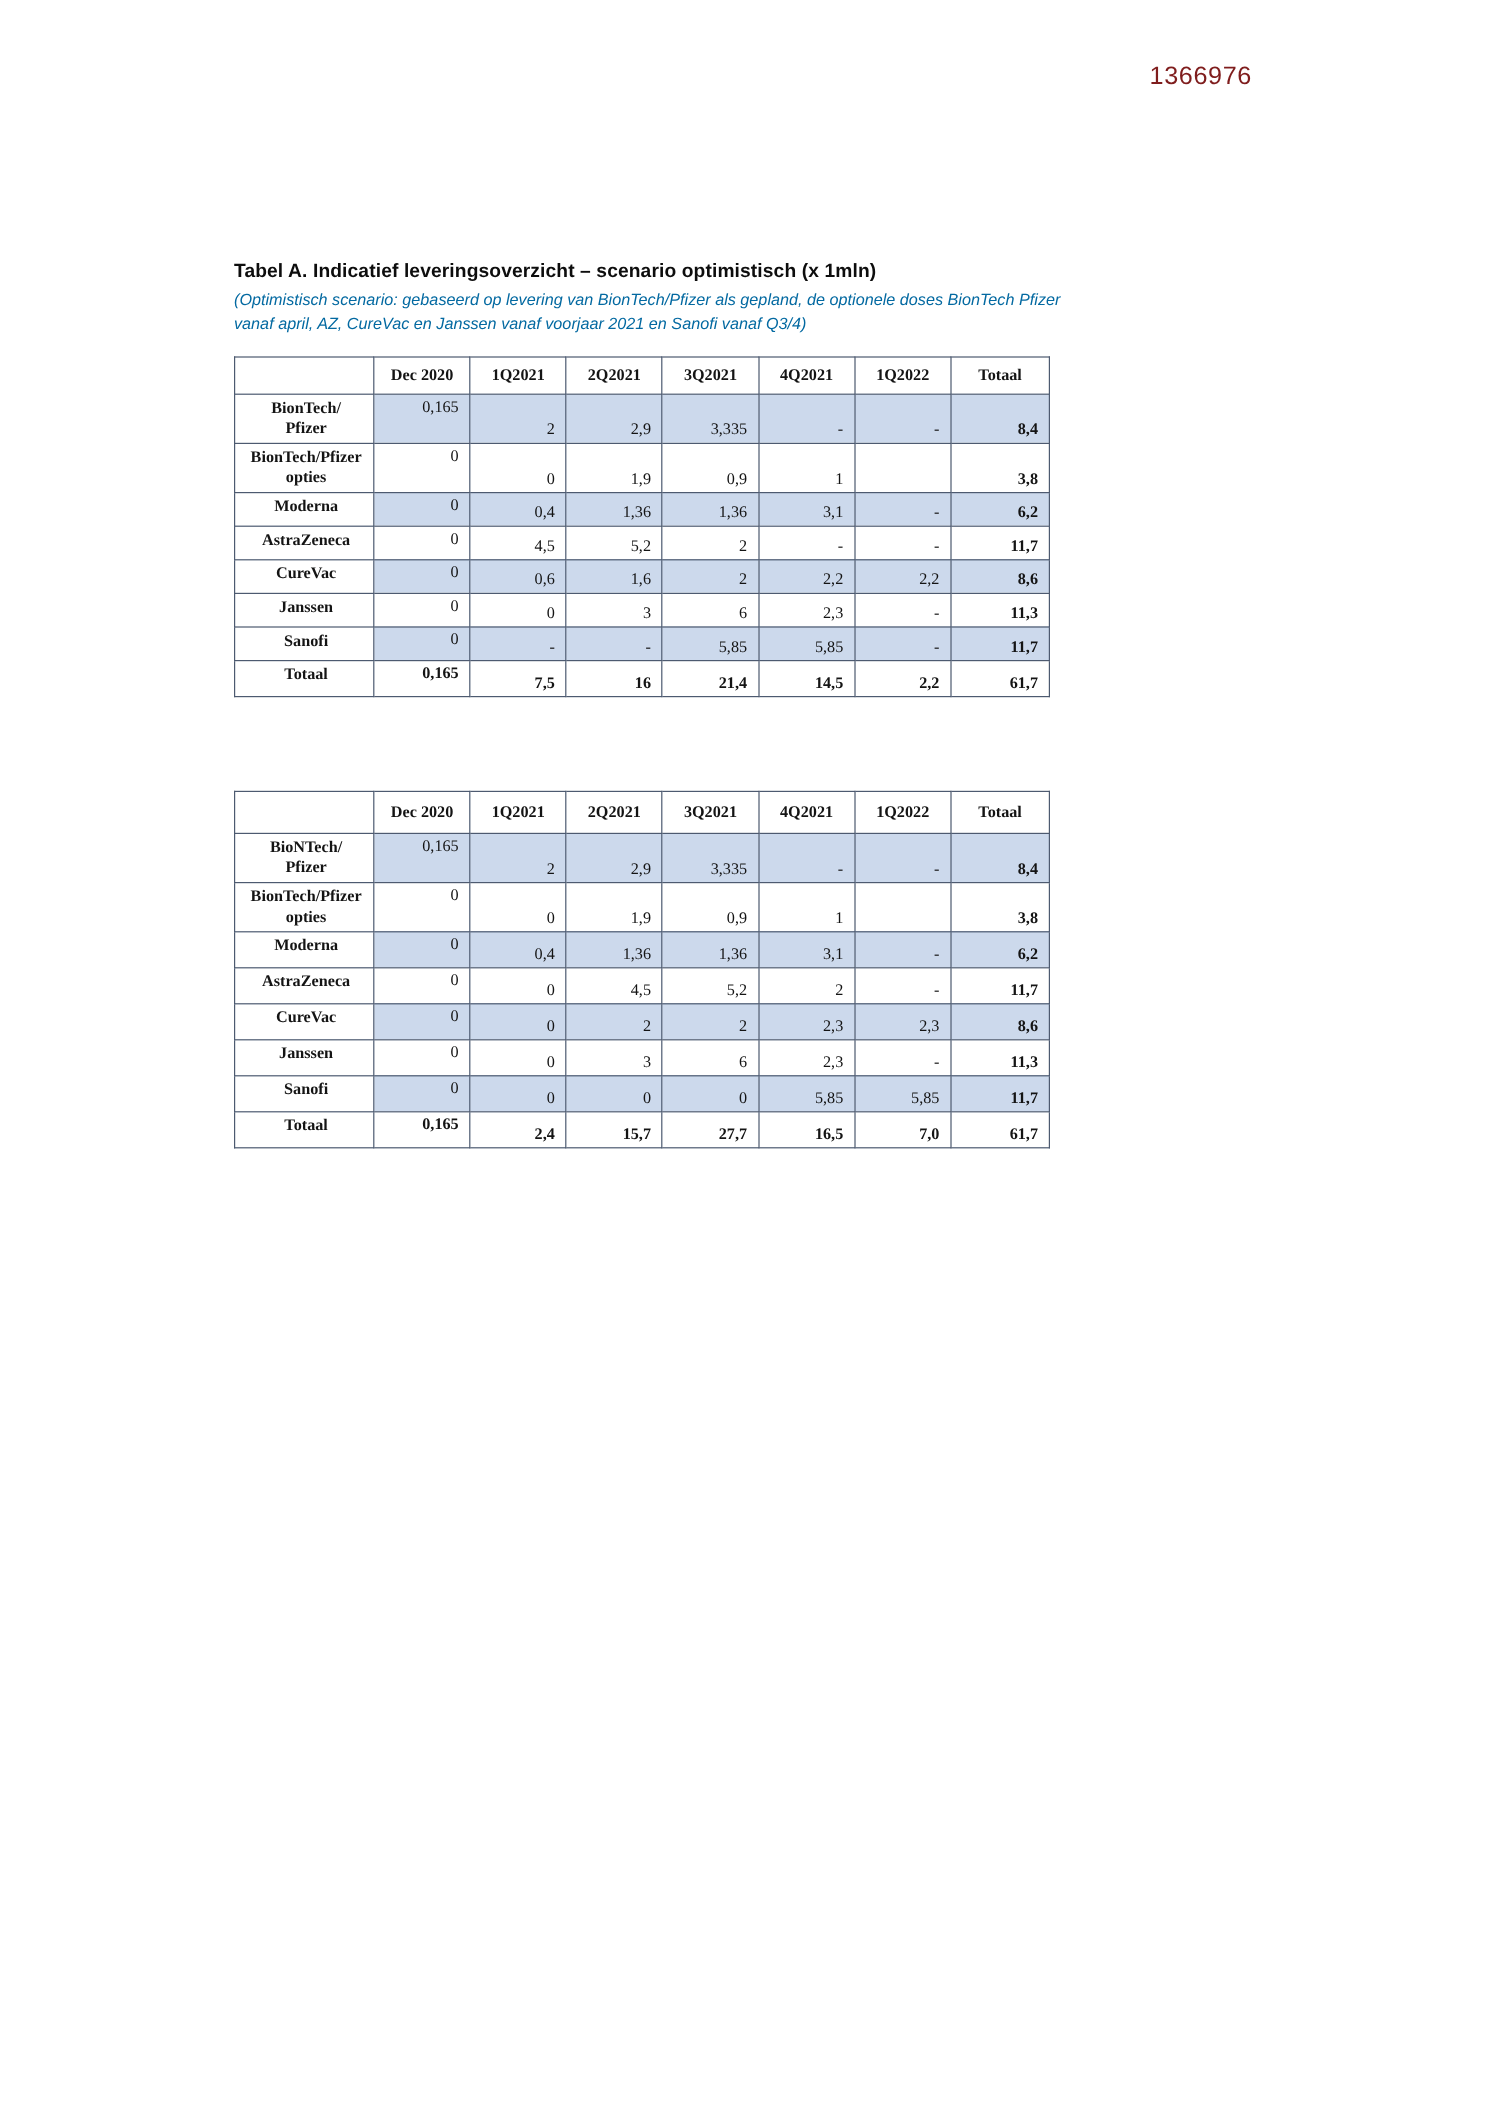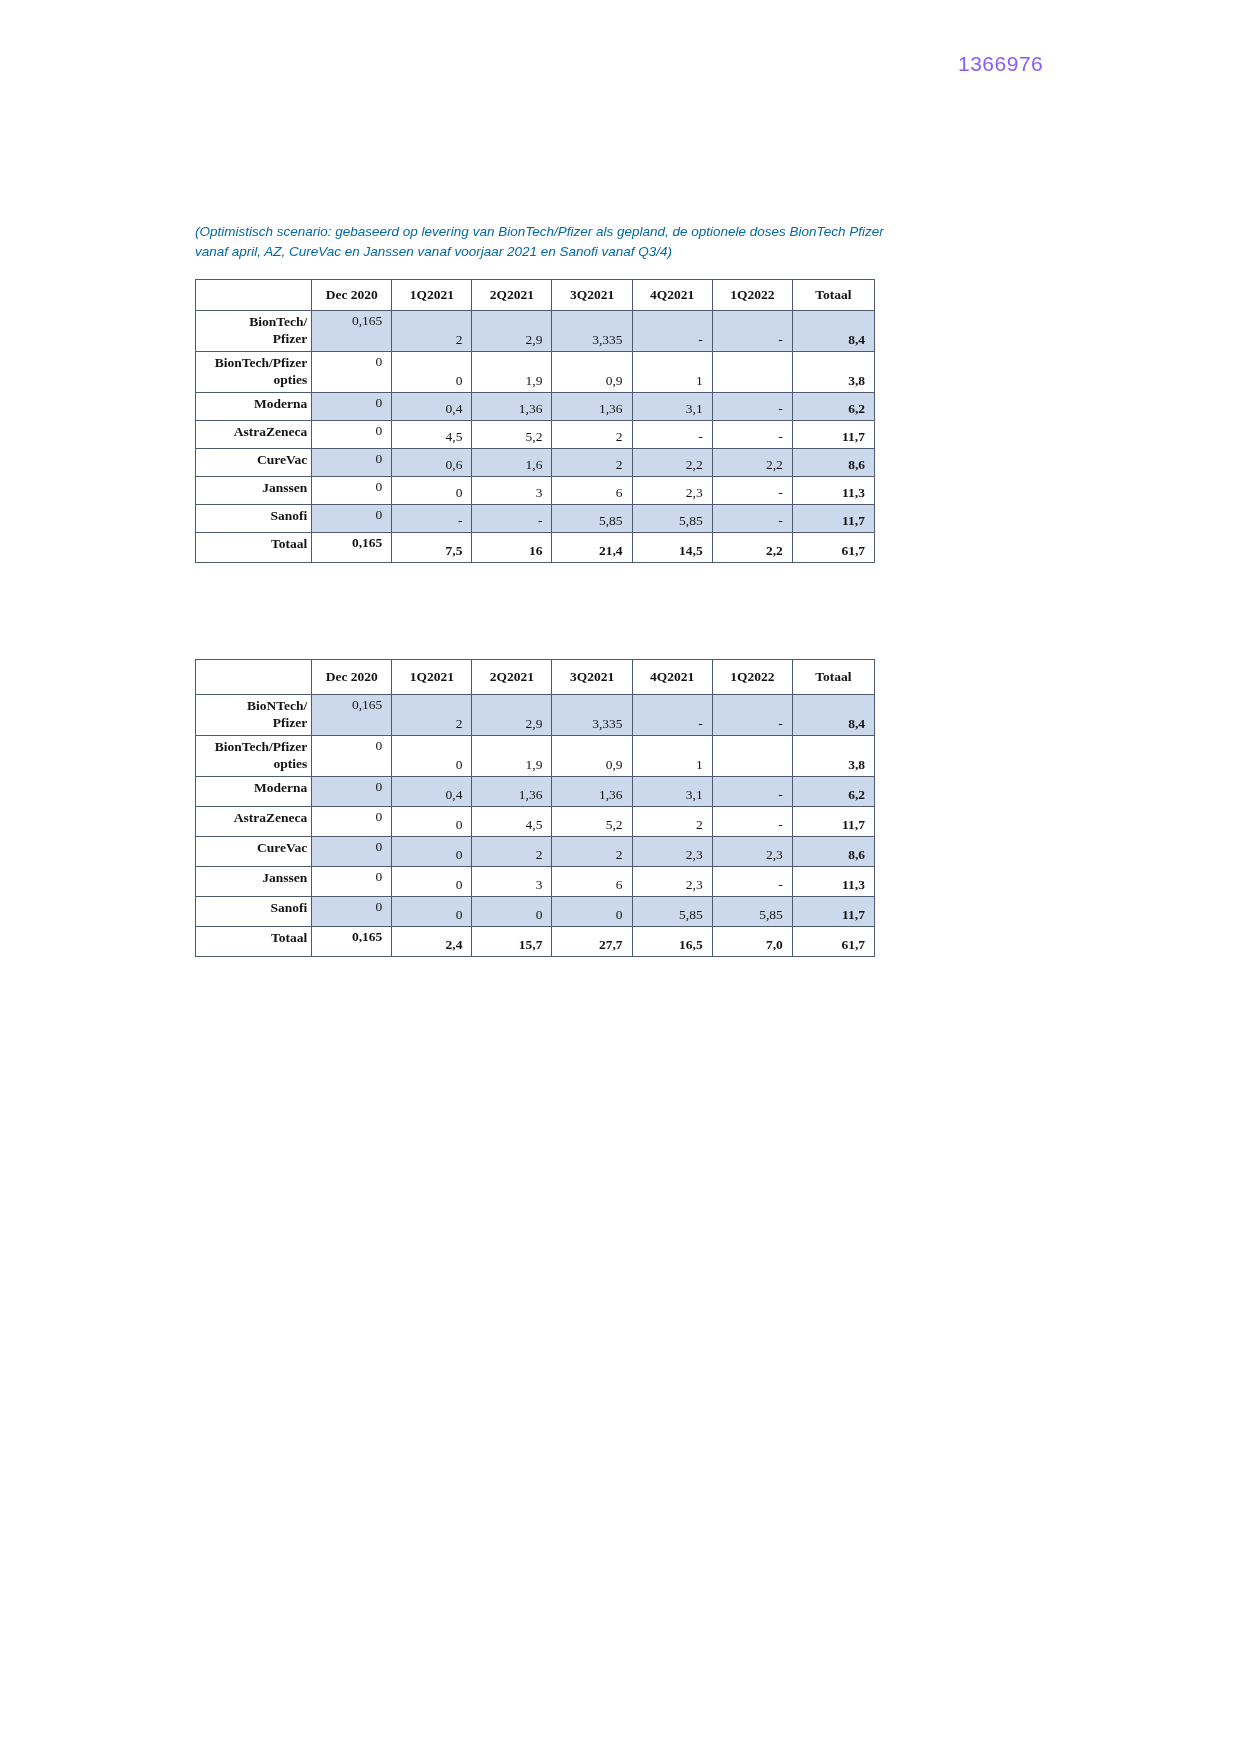--- a/index.html
+++ b/index.html
@@ -14,21 +14,21 @@
     font-family: "Liberation Sans", sans-serif;
     color: #111111;
     overflow: hidden;
   }
   .doc-number {
     position: absolute;
     top: 52px;
     left: 958px;
     font-size: 21px;
     letter-spacing: 0.5px;
-    color: #8b5cf6;
+    color: #7f1d1d;
     font-family: "Liberation Sans", sans-serif;
   }
   .table-section {
     position: absolute;
     left: 195px;
     width: 710px;
   }
   #section-a { top: 218px; }
   #section-b { top: 641px; }
   .table-title {
@@ -66,21 +66,21 @@
   }
   .delivery-table thead th {
     font-weight: bold;
     text-align: center;
     vertical-align: middle;
     height: 26px;
     padding: 2px 4px;
   }
   .delivery-table tbody th.row-label {
     font-weight: bold;
-    text-align: right;
+    text-align: center;
     vertical-align: top;
     white-space: pre-line;
     padding: 3px 4px 3px 7px;
     line-height: 1.25;
   }
   .delivery-table td {
     text-align: right;
     vertical-align: bottom;
   }
   .delivery-table td.dec-col { vertical-align: top; padding-left: 15px; }
@@ -96,20 +96,21 @@
   #table-b thead th { height: 30px; }
   #table-b tbody tr:nth-child(1),
   #table-b tbody tr:nth-child(2) { height: 40px; }
 </style>
 </head>
 <body>
 
 <div class="doc-number">1366976</div>
 
 <section class="table-section" id="section-a">
+  <h2 class="table-title">Tabel A. Indicatief leveringsoverzicht – scenario optimistisch (x 1mln)</h2>
   <p class="table-subtitle">(Optimistisch scenario: gebaseerd op levering van BionTech/Pfizer als gepland, de optionele doses BionTech Pfizer vanaf april, AZ, CureVac en Janssen vanaf voorjaar 2021 en Sanofi vanaf Q3/4)</p>
   <table class="delivery-table" id="table-a">
       <colgroup>
         <col class="c-label">
         <col class="c-data">
         <col class="c-data">
         <col class="c-data">
         <col class="c-data">
         <col class="c-data">
         <col class="c-data">

